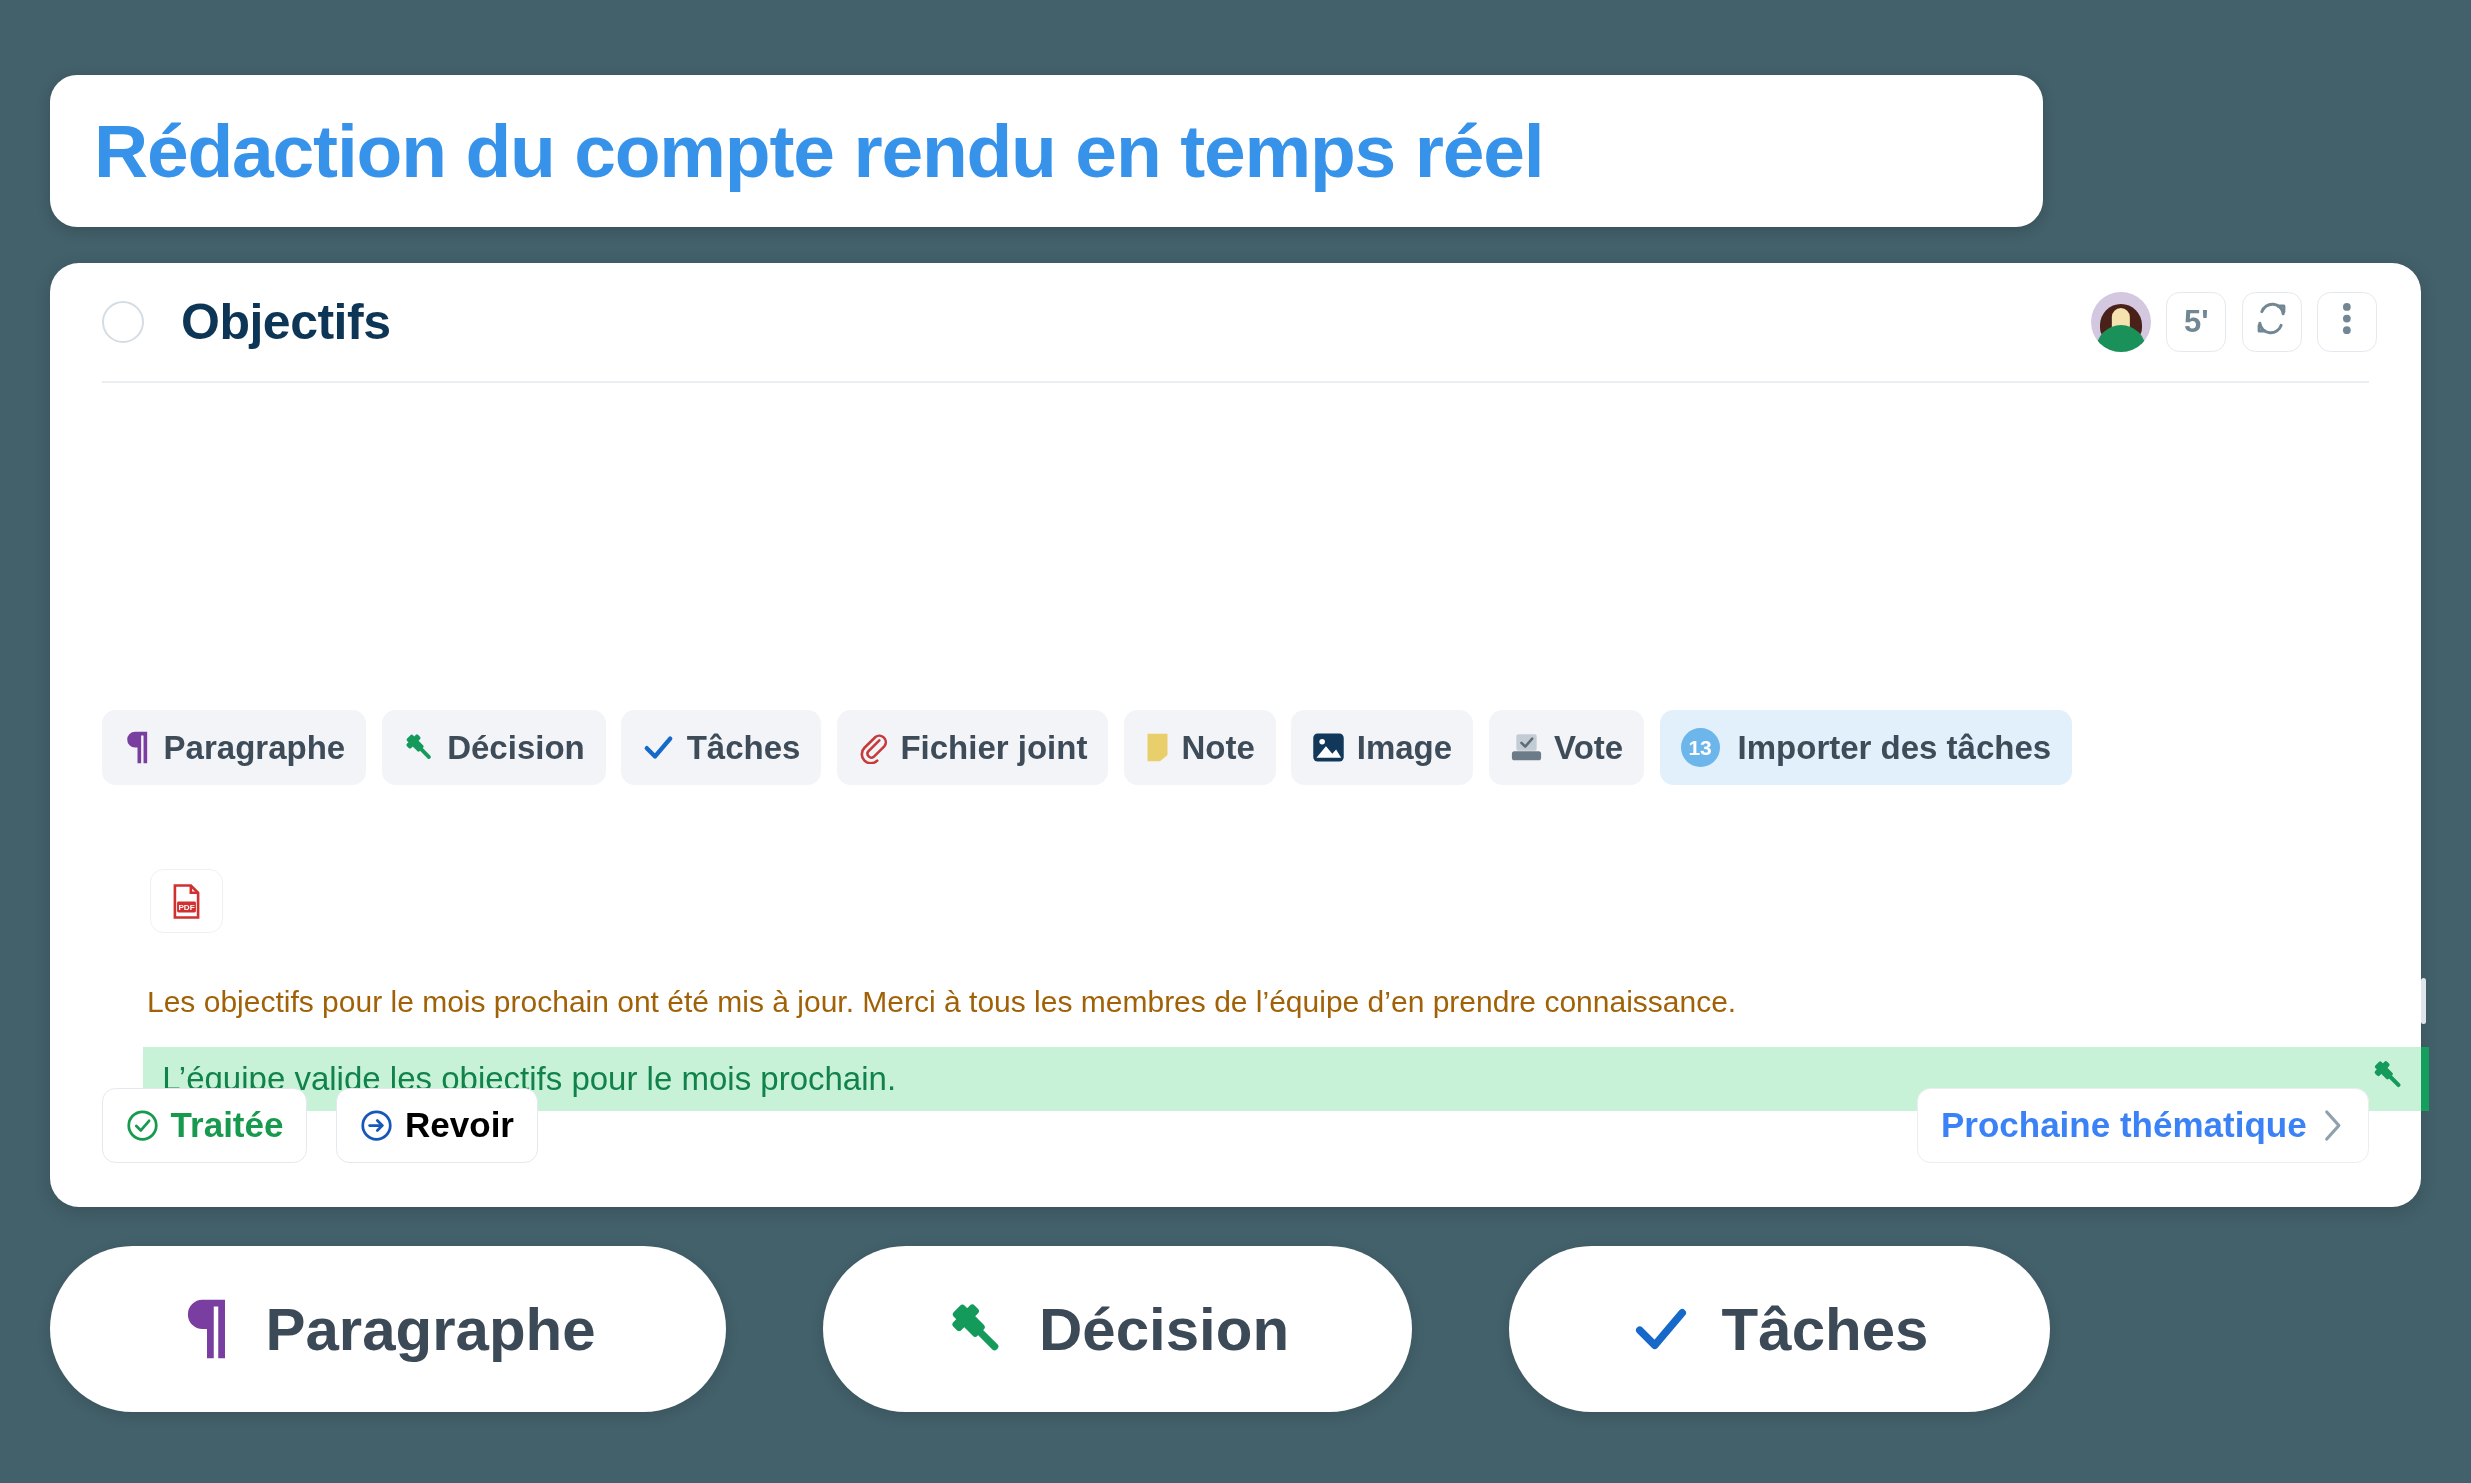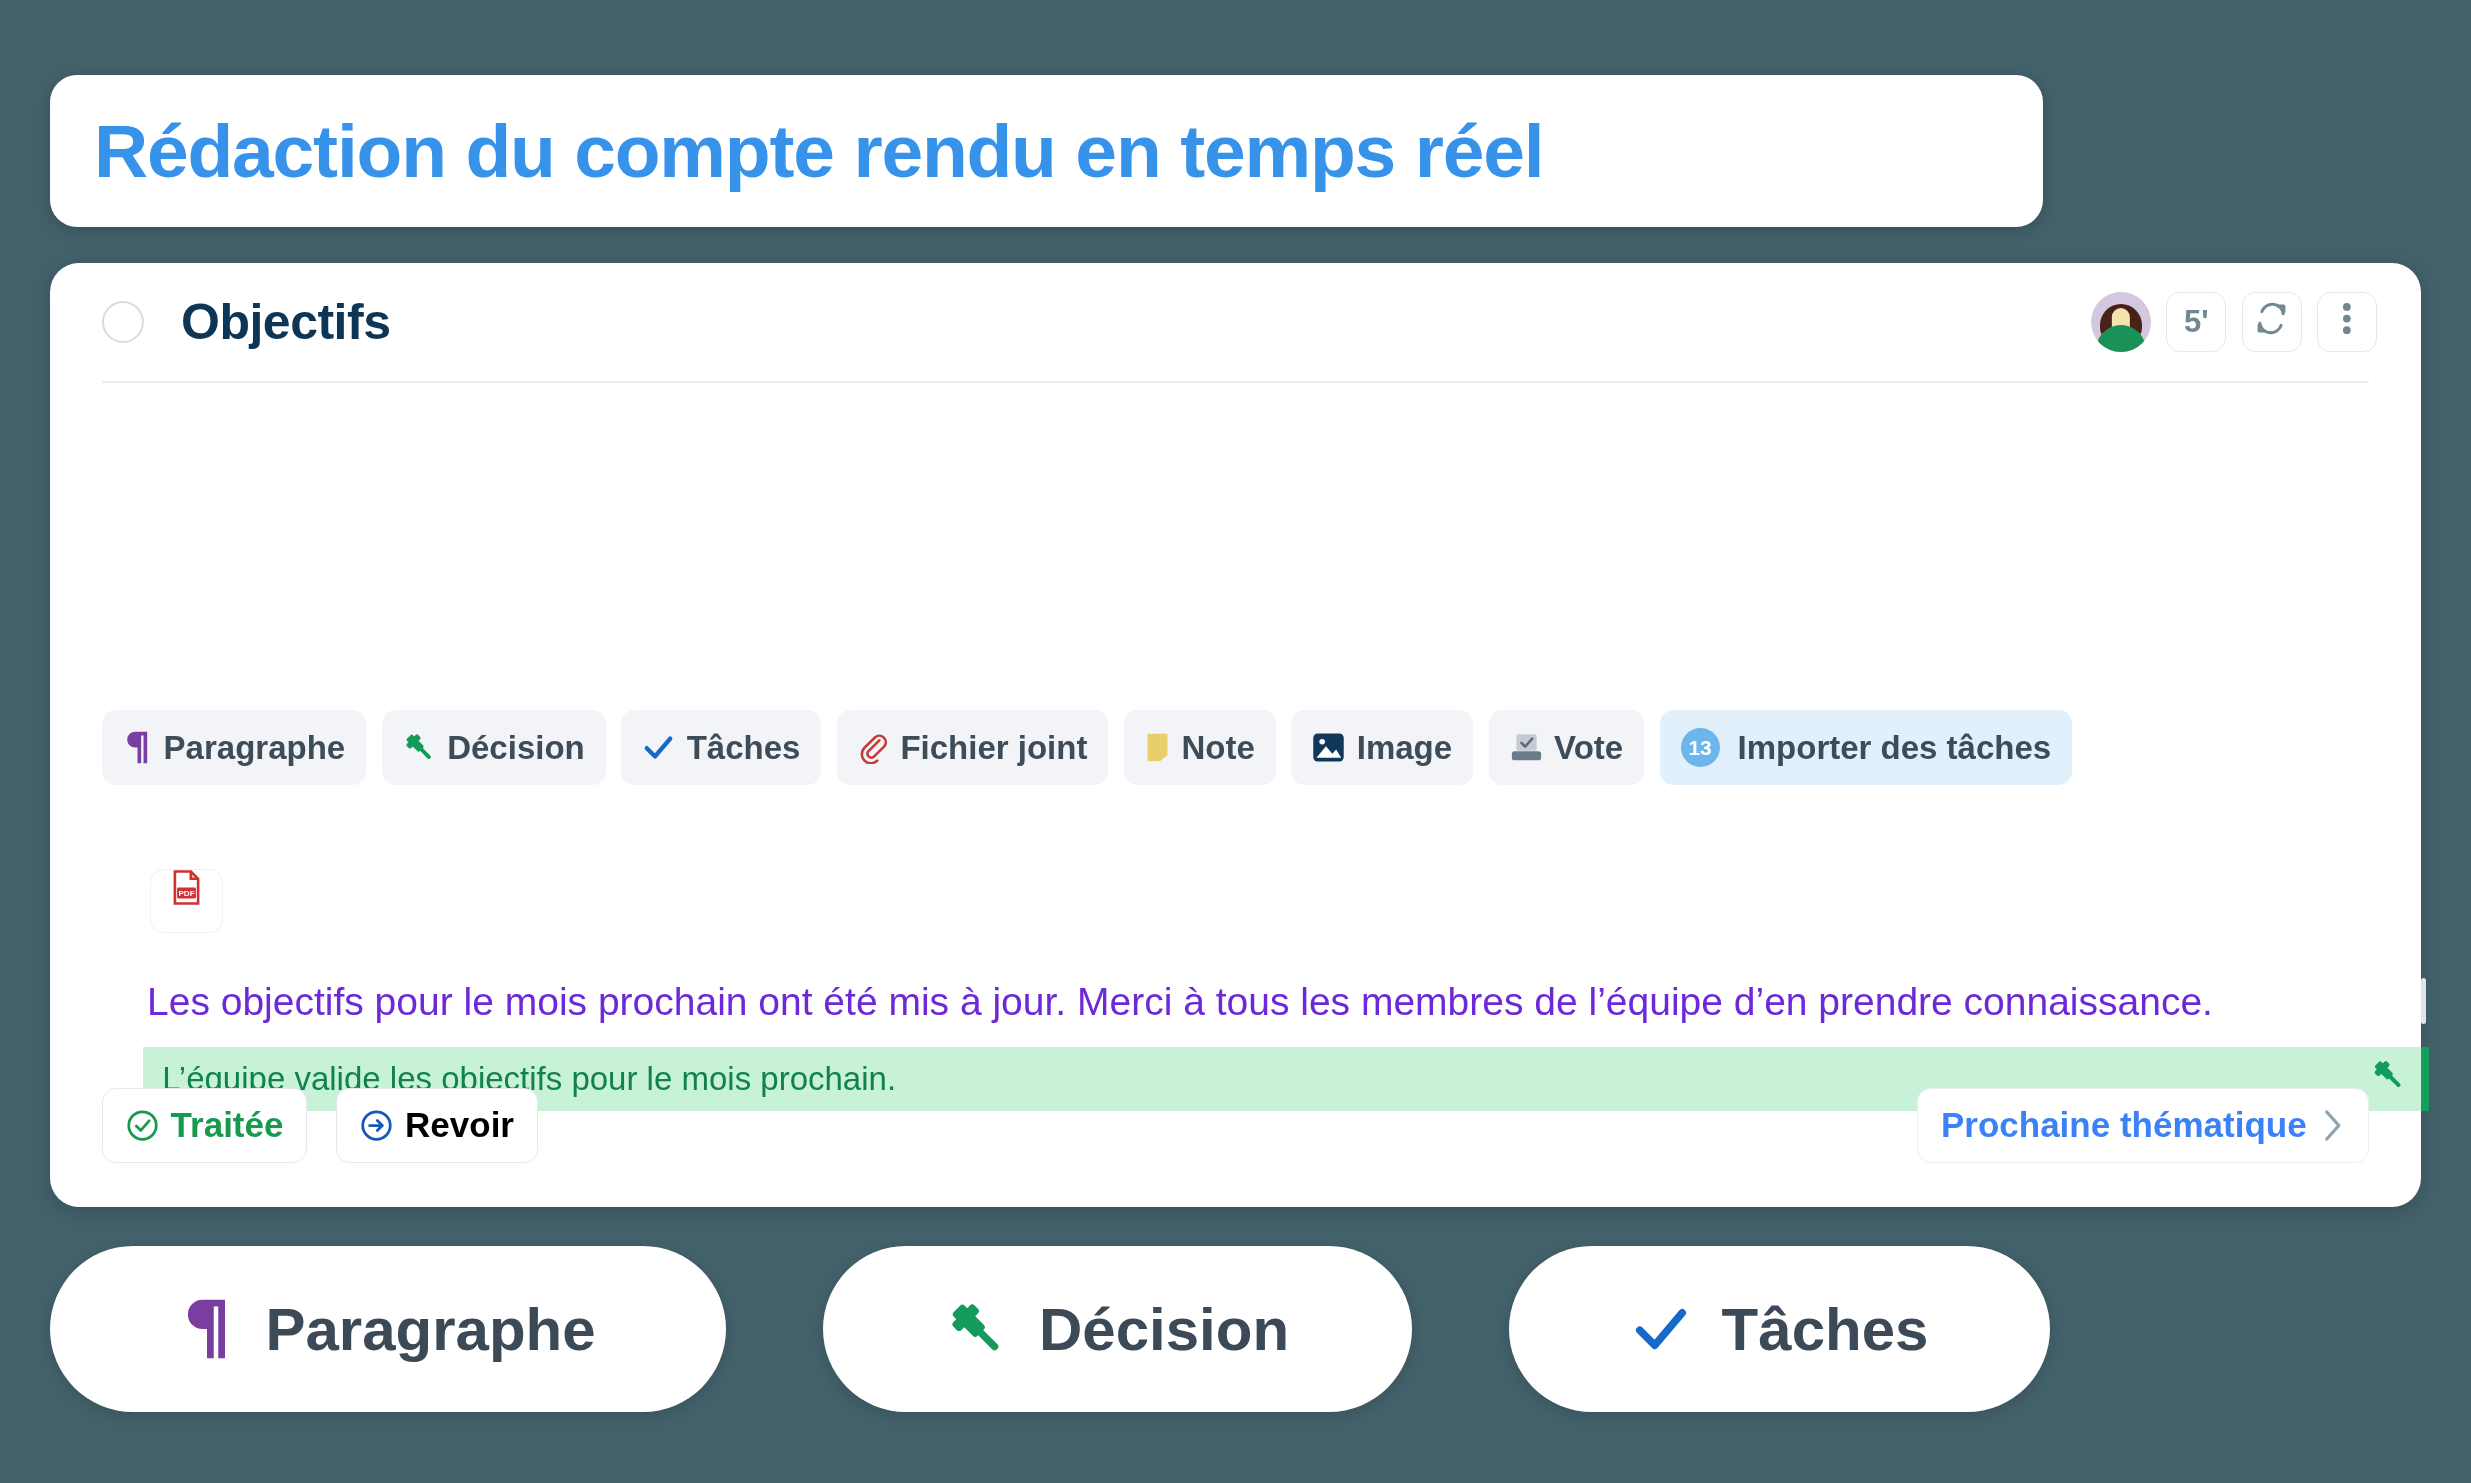--- a/index.html
+++ b/index.html
@@ -182,35 +182,34 @@
     height: 64px;
     border: 1.9px solid #eef1f4;
     border-radius: 13.5px;
     display: inline-flex;
     align-items: center;
     gap: 13.5px;
     padding: 0 21px;
     font-size: 33px;
     color: #26405b;
     background: #fff;
-    flex-direction: column;
   }
 
   .row {
     position: absolute;
     left: 97px;
     width: 2279px;
     display: flex;
     align-items: center;
   }
   .row-para {
     top: 711px;
     height: 56px;
-    font-size: 39px;
-    color: #6d28d9;
+    font-size: 30px;
+    color: #a16207;
   }
   .row-para .edge {
     position: absolute;
     right: 0; top: 3.9px;
     width: 4.8px; height: 46px;
     background: #dfe5ea;
     border-radius: 2.9px;
   }
 
   .row-decision {

